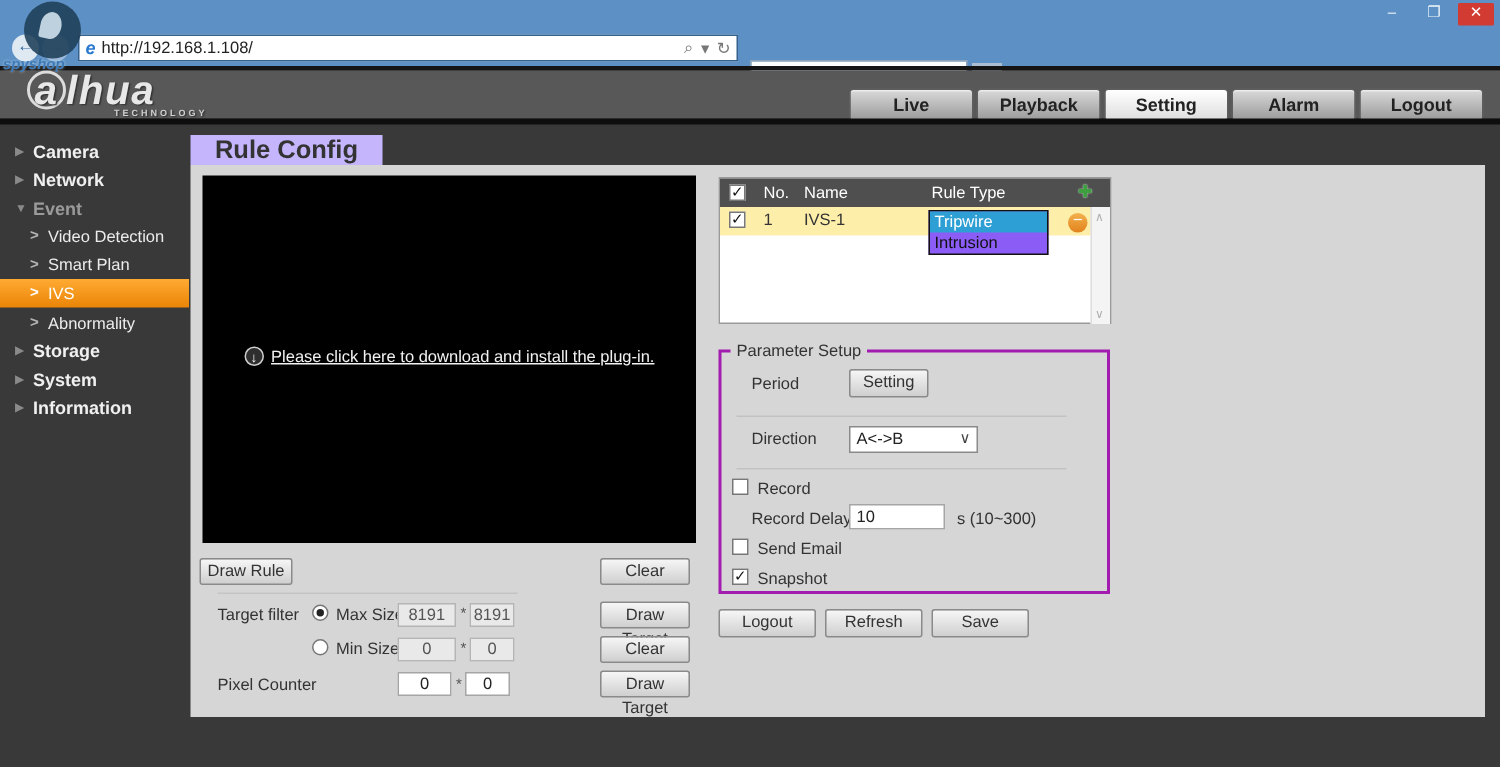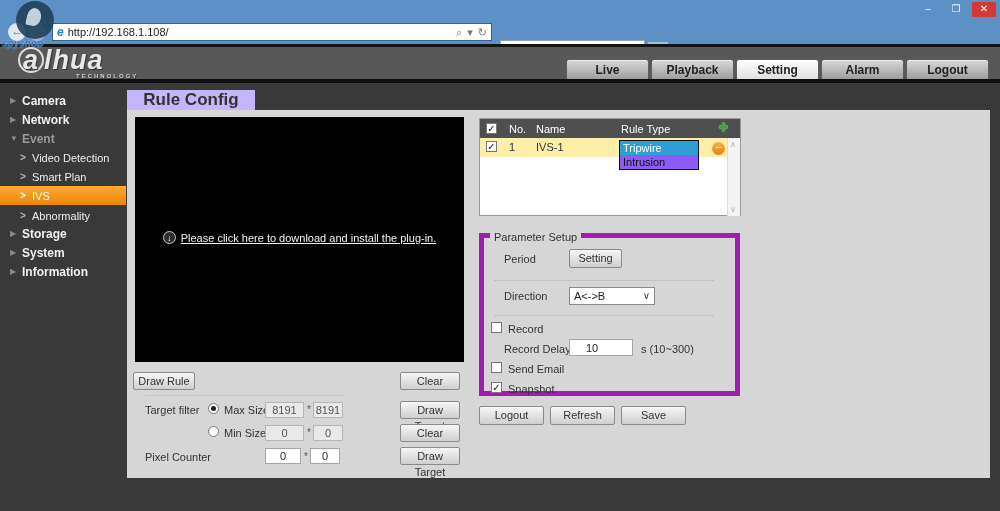--- a/index.html
+++ b/index.html
@@ -74,28 +74,28 @@
   .head-cb { position:absolute; left:6px; top:4px; } .row-cb { position:absolute; left:6px; top:3px; }
   .minus-ico { position:absolute; left:232px; top:23px; width:13px; height:13px; border-radius:50%; background:linear-gradient(#f3b14e,#e2831c); color:#fff; font-size:11px; line-height:11px; text-align:center; cursor:pointer; }
   .vscroll { position:absolute; right:0; top:19px; width:13px; height:78px; background:#f4f4f4; border-left:1px solid #ddd; }
   .vscroll .up { position:absolute; top:2px; left:2px; color:#b0b0b0; font-size:8px; cursor:pointer; }
   .vscroll .down { position:absolute; bottom:2px; left:2px; color:#b0b0b0; font-size:8px; cursor:pointer; }
   .type-list { position:absolute; left:139px; top:21px; width:80px; background:#8b5cf6; border:1px solid #111; font-size:11px; z-index:4; }
   .type-opt { height:14px; line-height:14px; padding-left:3px; color:#111; cursor:pointer; }
   .type-opt.sel { background:#2e9fd4; color:#fff; }
 
   
-  .pfield { position:absolute; left:352px; top:123px; width:261px; height:163px; border:5px solid #a21caf; }
+  .pfield { position:absolute; left:352px; top:123px; width:261px; height:163px; border:2px solid #a21caf; }
   .pfield legend, .pfield .legend { position:absolute; left:6px; top:-7px; background:#d6d6d6; padding:0 4px; font-size:11px; color:#333; }
   .plabel { position:absolute; font-size:11px; color:#333; }
   .pbtn { position:absolute; background:linear-gradient(#f6f6f6,#cfcfcf); border:1px solid #8a8a8a; border-radius:2px; font-size:11px; color:#333; text-align:center; cursor:pointer; }
   .pline { position:absolute; left:10px; width:220px; border-top:1px solid #c2c2c2; }
   .pselect { position:absolute; left:85px; top:49px; width:86px; height:18px; background:#fff; border:1px solid #8a8a8a; font-size:11px; color:#222; line-height:16px; padding-left:4px; cursor:pointer; }
   .pselect .chev { position:absolute; right:4px; top:0; color:#444; font-size:10px; }
-  .ptext { position:absolute; height:17px; border:1px solid #a5a5a5; background:#fff; font-size:11px; color:#222; padding-left:16px; font-family:"Liberation Sans",sans-serif; }
+  .ptext { position:absolute; height:17px; border:1px solid #a5a5a5; background:#fff; font-size:11px; color:#222; padding-left:4px; font-family:"Liberation Sans",sans-serif; }
 
   
   .actions { position:absolute; left:352px; top:296px; display:flex; gap:6px; }
   .act-btn { width:65px; height:19px; background:linear-gradient(#f6f6f6,#cfcfcf); border:1px solid #8a8a8a; border-radius:2px; font-size:11px; color:#333; text-align:center; line-height:17px; cursor:pointer; }
 
   
   .dbtn { position:absolute; background:linear-gradient(#f6f6f6,#cfcfcf); border:1px solid #8a8a8a; border-radius:2px; font-size:11px; color:#333; text-align:center; line-height:16px; cursor:pointer; }
   .dlabel { position:absolute; font-size:11px; color:#333; }
   .radio { position:absolute; width:11px; height:11px; border:1px solid #777; border-radius:50%; background:#fff; cursor:pointer; }
   .radio.on::after { content:""; position:absolute; left:2px; top:2px; width:5px; height:5px; border-radius:50%; background:#222; }

